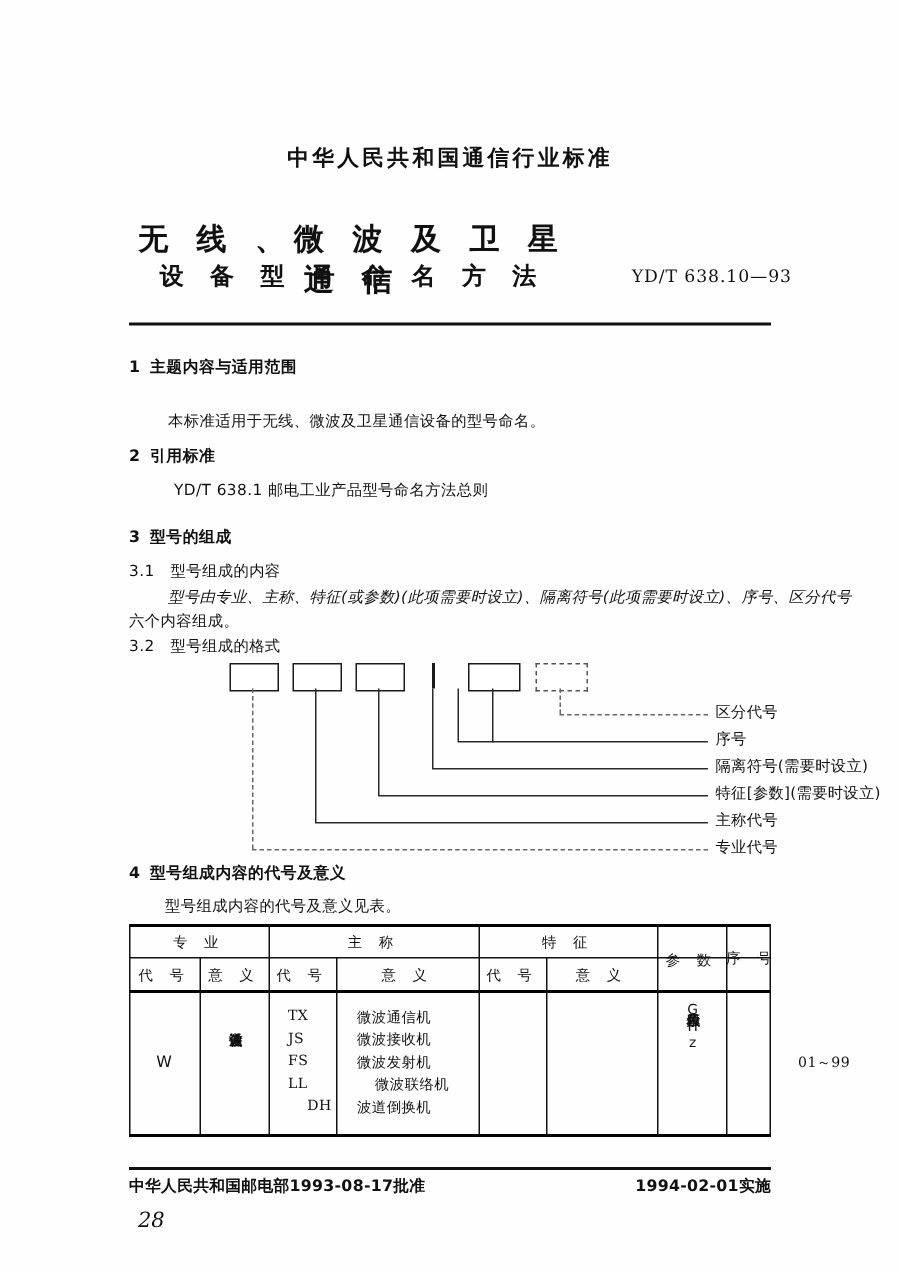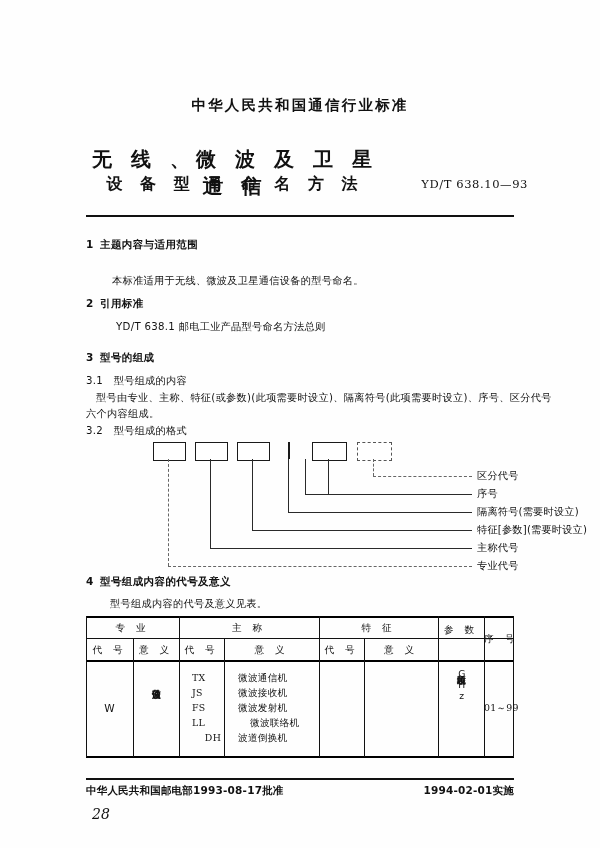--- a/index.html
+++ b/index.html
@@ -173,20 +173,21 @@
   .vert {
     position: absolute;
     font-size: 9.2px;
     line-height: 10.5px;
     text-align: center;
     width: 14px;
   }
   .mono {
     font-family: "DejaVu Serif", "Liberation Serif", serif;
     font-size: 9.4px;
+    padding-left: 48px;
   }
 
   
   .rule-bot {
     position: absolute;
     left: 86px;
     width: 428px;
     top: 778px;
     height: 1.6px;
     background: #111;
@@ -240,21 +241,21 @@
   <div class="body-t" style="left:116px; top:320px;">YD/T 638.1    邮电工业产品型号命名方法总则</div>
 
   <div class="sec-h" style="left:86px; top:351px;">
     <span class="sec-n">3</span><span>型号的组成</span>
   </div>
 
   <div class="sub-h" style="left:86px; top:374px;">
     <span>3.1</span>
     <span style="margin-left:7px;">型号组成的内容</span>
   </div>
-  <div class="body-t" style="left:96px; top:391px;">型号由专业、主称、特征(或参数)(此项需要时设立)、隔离符号(此项需要时设立)、序号、区分代号</div>
+  <div class="body-t" style="left:112px; top:391px;font-style:italic;">型号由专业、主称、特征(或参数)(此项需要时设立)、隔离符号(此项需要时设立)、序号、区分代号</div>
   <div class="body-t" style="left:86px; top:407px;">六个内容组成。</div>
 
   <div class="sub-h" style="left:86px; top:424px;">
     <span>3.2</span>
     <span style="margin-left:7px;">型号组成的格式</span>
   </div>
 
   <div class="diagram">
 
     <div class="dgbox" style="left:13px;  top:10px; width:31px;"></div>
@@ -313,21 +314,21 @@
     <div class="tline v" style="left:138px;top:22px; height:119px;"></div>
     <div class="tline v" style="left:233px;top:0;  height:141px;"></div>
     <div class="tline v" style="left:278px;top:22px; height:119px;"></div>
     <div class="tline v" style="left:352px;top:0;  height:141px;"></div>
     <div class="tline v" style="left:398px;top:0;  height:141px;"></div>
     <div class="tline v" style="left:427px;top:0;  height:141px;"></div>
 
     <div class="tcell sp" style="left:0;    top:6px;  width:93px;">专  业</div>
     <div class="tcell sp" style="left:93px; top:6px;  width:140px;">主  称</div>
     <div class="tcell sp" style="left:233px;top:6px;  width:119px;">特  征</div>
-    <div class="tcell sp" style="left:352px;top:8px; width:46px;">参  数</div>
+    <div class="tcell sp" style="left:352px;top:18px; width:46px;">参  数</div>
     <div class="tcell sp" style="left:398px;top:17px; width:29px;">序  号</div>
 
     <div class="tcell sp" style="left:0;    top:28px; width:47px;">代  号</div>
     <div class="tcell sp" style="left:47px; top:28px; width:46px;">意  义</div>
     <div class="tcell sp" style="left:93px; top:28px; width:45px;">代  号</div>
     <div class="tcell sp" style="left:138px;top:28px; width:95px;">意  义</div>
     <div class="tcell sp" style="left:233px;top:28px; width:45px;">代  号</div>
     <div class="tcell sp" style="left:278px;top:28px; width:74px;">意  义</div>
 
     <div class="tcell" style="left:0; top:86px; width:47px; font-size:10.5px;">W</div>

